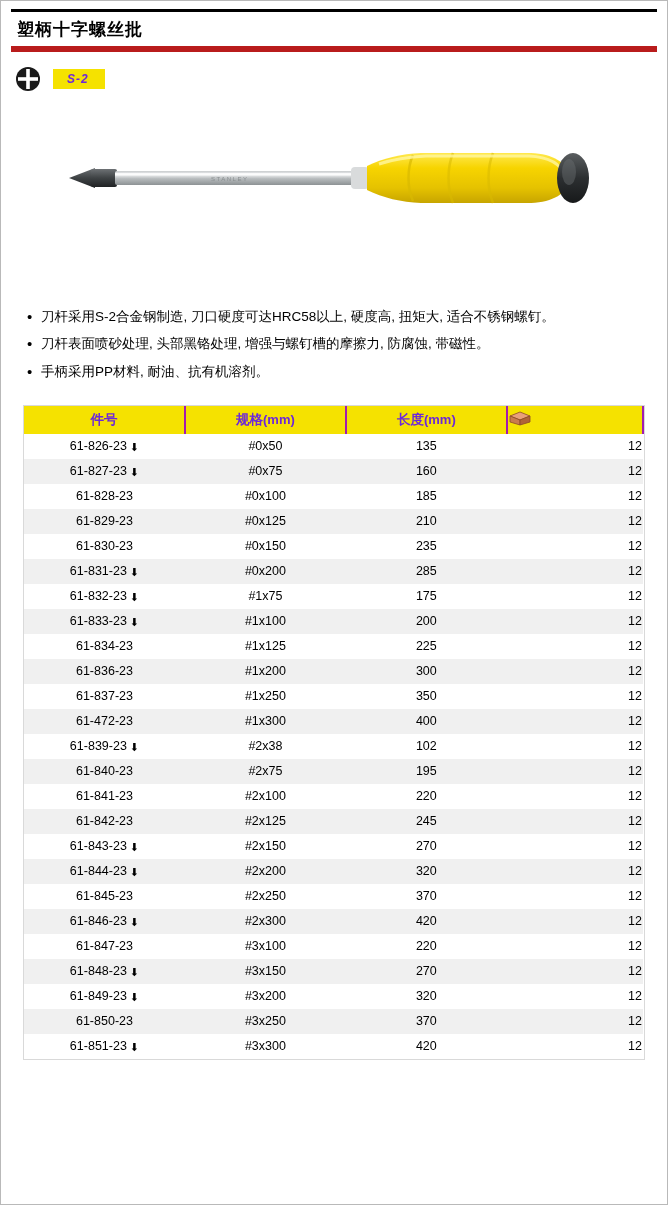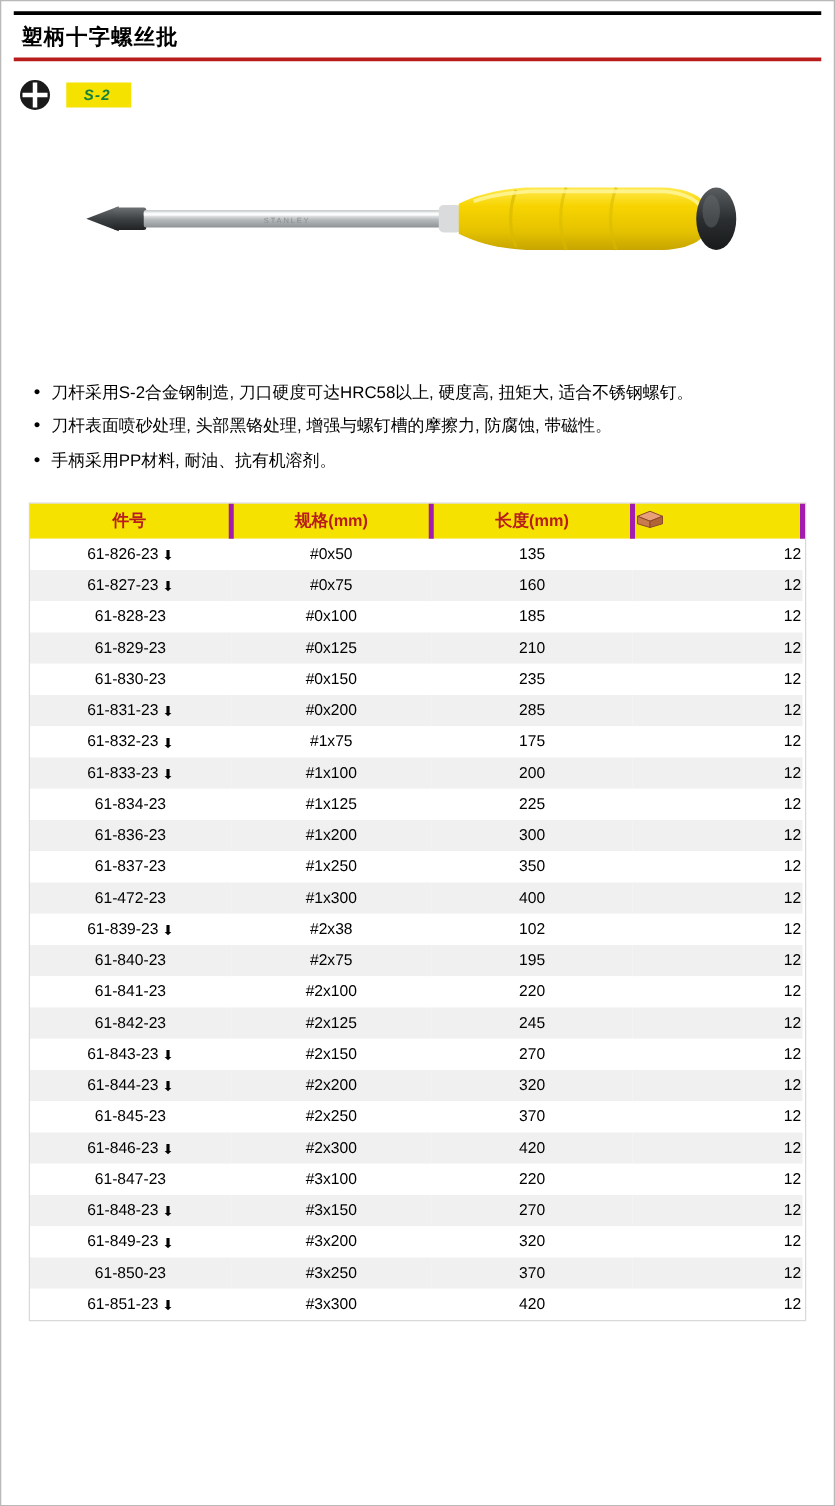--- a/index.html
+++ b/index.html
@@ -22,21 +22,21 @@
     border: 1px solid #b9b9b9;
     position: relative;
     background: #fff;
   }
 
   
   .title-bar {
     margin: 8px 10px 0 10px;
     height: 34px;
     border-top: 3px solid #000;
-    border-bottom: 3px solid #b91c1c;
+    border-bottom: 6px solid #b91c1c;
     display: flex;
     align-items: center;
   }
   .title-text {
     font-size: 17px;
     font-weight: bold;
     letter-spacing: 1px;
     padding-left: 6px;
   }
 
@@ -49,21 +49,21 @@
   }
   .phillips-icon {
     width: 26px;
     height: 26px;
     position: relative;
     margin-right: 12px;
   }
   .phillips-icon svg { display: block; }
   .spec-badge {
     background: #f5e200;
-    color: #15803d;
+    color: #6d28d9;
     font-style: italic;
     font-weight: bold;
     font-size: 12px;
     padding: 3px 16px 3px 14px;
     letter-spacing: 1px;
   }
 
   
   .product-area {
     height: 200px;
@@ -104,26 +104,26 @@
     margin: 22px 22px 0 22px;
     border: 1px solid #d9d9d9;
   }
   table {
     width: 100%;
     border-collapse: collapse;
     font-size: 12.5px;
   }
   thead th {
     background: #f5e200;
-    color: #b91c1c;
+    color: #6d28d9;
     font-weight: bold;
     font-size: 13.5px;
     height: 26px;
     text-align: center;
-    border-right: 4px solid #a21caf;
+    border-right: 2px solid #a21caf;
   }
   thead th .unit {
     font-size: 13px;
     font-weight: bold;
   }
   tbody td {
     height: 23px;
     text-align: center;
     font-size: 12.5px;
     border: none;

